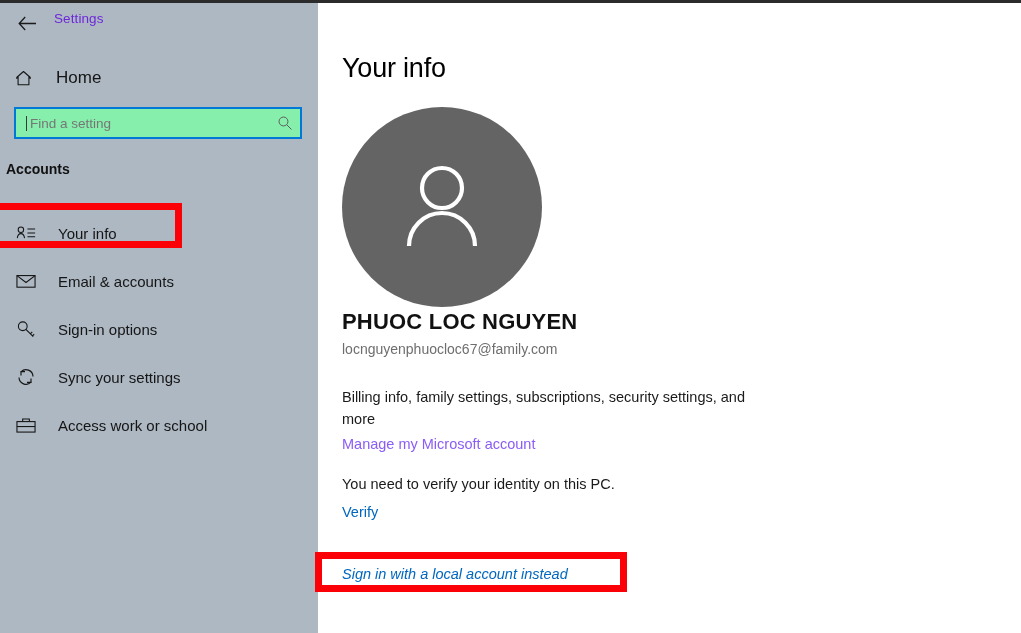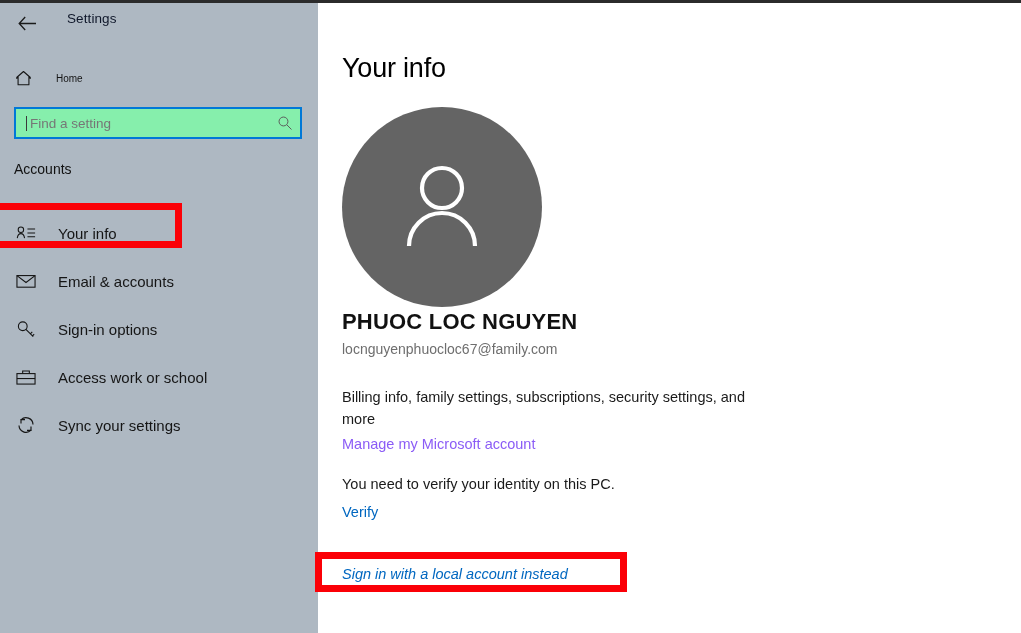--- a/index.html
+++ b/index.html
@@ -55,45 +55,45 @@
     top: 5px;
     width: 34px;
     height: 30px;
     display: flex;
     align-items: center;
     justify-content: center;
     color: #1a1a1a;
   }
   .app-title {
     position: absolute;
-    left: 67px;
+    left: 54px;
     top: 8px;
     font-size: 13.5px;
-    color: #0f172a;
+    color: #6d28d9;
     letter-spacing: .1px;
   }
 
   .home-row {
     position: absolute;
     left: 0;
     top: 58px;
     width: 318px;
     height: 34px;
     display: flex;
     align-items: center;
   }
   .home-row .nav-icon {
     width: 40px;
     margin-left: 14px;
     display: flex;
     align-items: center;
     color: #151515;
   }
   .home-row .nav-label {
-    font-size: 10px;
+    font-size: 17px;
     color: #151515;
     margin-left: 2px;
   }
 
   .search-wrap {
     position: absolute;
     left: 14px;
     top: 104px;
     width: 288px;
     height: 32px;
@@ -124,24 +124,24 @@
   .search-icon {
     width: 30px;
     display: flex;
     align-items: center;
     justify-content: center;
     color: #5a5a5a;
   }
 
   .section-heading {
     position: absolute;
-    left: 14px;
+    left: 6px;
     top: 158px;
     font-size: 14px;
-    font-weight: normal;
+    font-weight: bold;
     color: #111111;
   }
 
   .nav-list {
     position: absolute;
     left: 0;
     top: 206px;
     width: 318px;
   }
   .nav-item {
@@ -366,45 +366,45 @@
       </div>
 
       <div class="nav-item">
         <span class="nav-icon">
           <svg width="20" height="19" viewBox="0 0 20 20">
             <circle cx="6.6" cy="6.6" r="4.6" fill="none" stroke="currentColor" stroke-width="1.15"></circle>
             <path d="M9.9 9.9 L17.6 17.6 M14.6 14.6 L16.6 12.6 M16.8 16.8 L18.6 15" fill="none" stroke="currentColor" stroke-width="1.15"></path>
           </svg>
         </span>
         <span class="nav-label">Sign-in options</span>
-      </div>
-
-      <div class="nav-item">
-        <span class="nav-icon">
-          <svg width="20" height="17" viewBox="0 0 21 17">
-            <rect x="1" y="4.4" width="19" height="11" fill="none" stroke="currentColor" stroke-width="1.15"></rect>
-            <path d="M7 4.4 L7 1.6 L14 1.6 L14 4.4" fill="none" stroke="currentColor" stroke-width="1.15"></path>
-            <path d="M1 9.6 L20 9.6" fill="none" stroke="currentColor" stroke-width="1.15"></path>
-          </svg>
-        </span>
-        <span class="nav-label">Access work or school</span>
       </div>
 
       <div class="nav-item">
         <span class="nav-icon">
           <svg width="20" height="20" viewBox="0 0 20 20">
             <path d="M3 10.6 A7 7 0 0 0 15 15.2" fill="none" stroke="currentColor" stroke-width="1.15"></path>
             <path d="M17 9.4 A7 7 0 0 0 5 4.8" fill="none" stroke="currentColor" stroke-width="1.15"></path>
             <path d="M15 11.4 L15 15.4 L11 15.4" fill="none" stroke="currentColor" stroke-width="1.15"></path>
             <path d="M5 8.6 L5 4.6 L9 4.6" fill="none" stroke="currentColor" stroke-width="1.15"></path>
           </svg>
         </span>
         <span class="nav-label">Sync your settings</span>
       </div>
 
+      <div class="nav-item">
+        <span class="nav-icon">
+          <svg width="20" height="17" viewBox="0 0 21 17">
+            <rect x="1" y="4.4" width="19" height="11" fill="none" stroke="currentColor" stroke-width="1.15"></rect>
+            <path d="M7 4.4 L7 1.6 L14 1.6 L14 4.4" fill="none" stroke="currentColor" stroke-width="1.15"></path>
+            <path d="M1 9.6 L20 9.6" fill="none" stroke="currentColor" stroke-width="1.15"></path>
+          </svg>
+        </span>
+        <span class="nav-label">Access work or school</span>
+      </div>
+
     </div>
   </div>
 
   <div class="titlebar-right">
     <div class="win-controls">
       <div class="win-btn">
         <svg width="12" height="12" viewBox="0 0 12 12">
           <path d="M1 6.2 L11 6.2" fill="none" stroke="currentColor" stroke-width="1.1"></path>
         </svg>
       </div>

